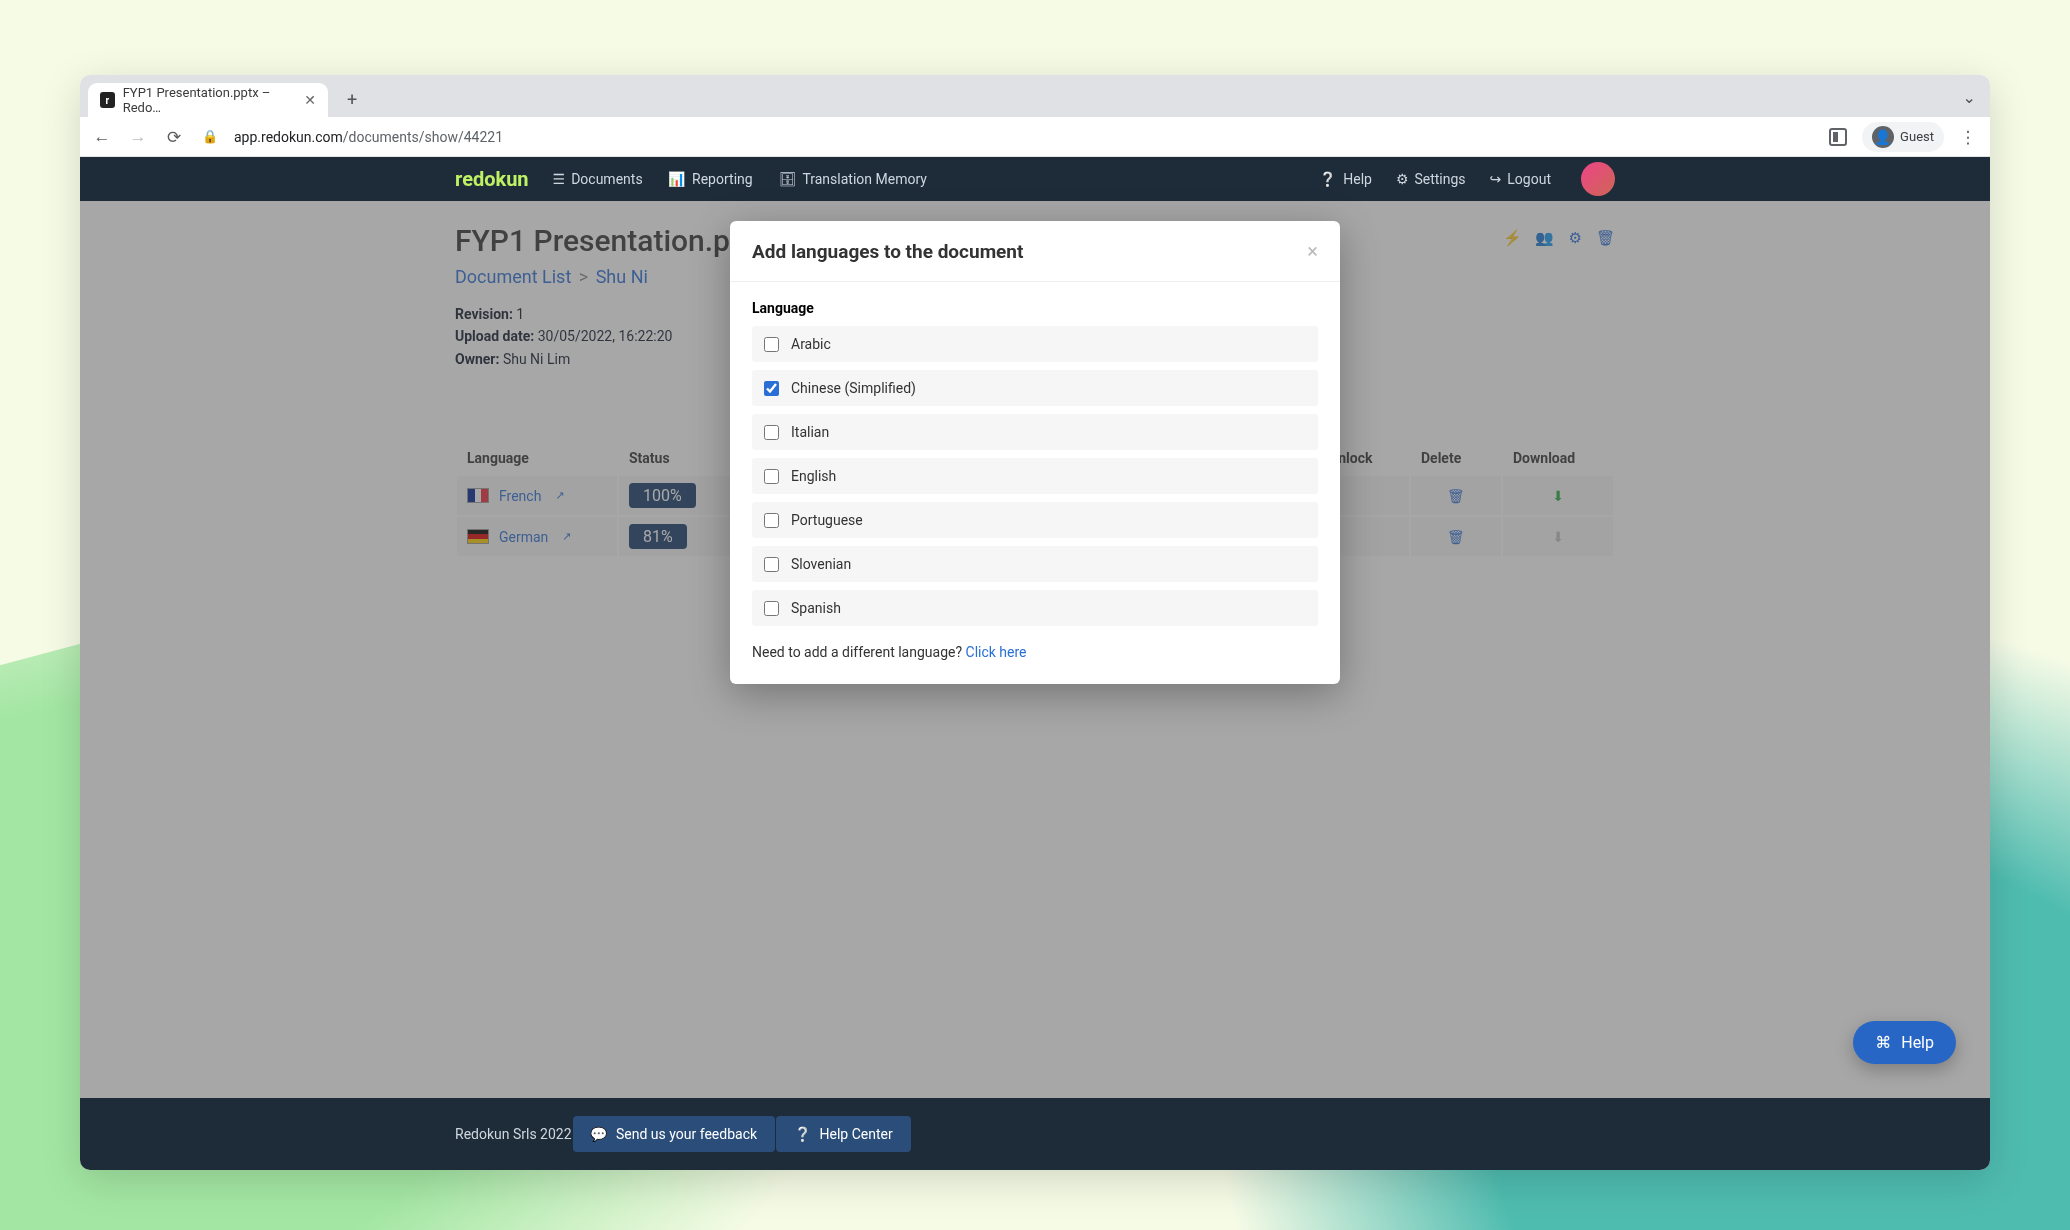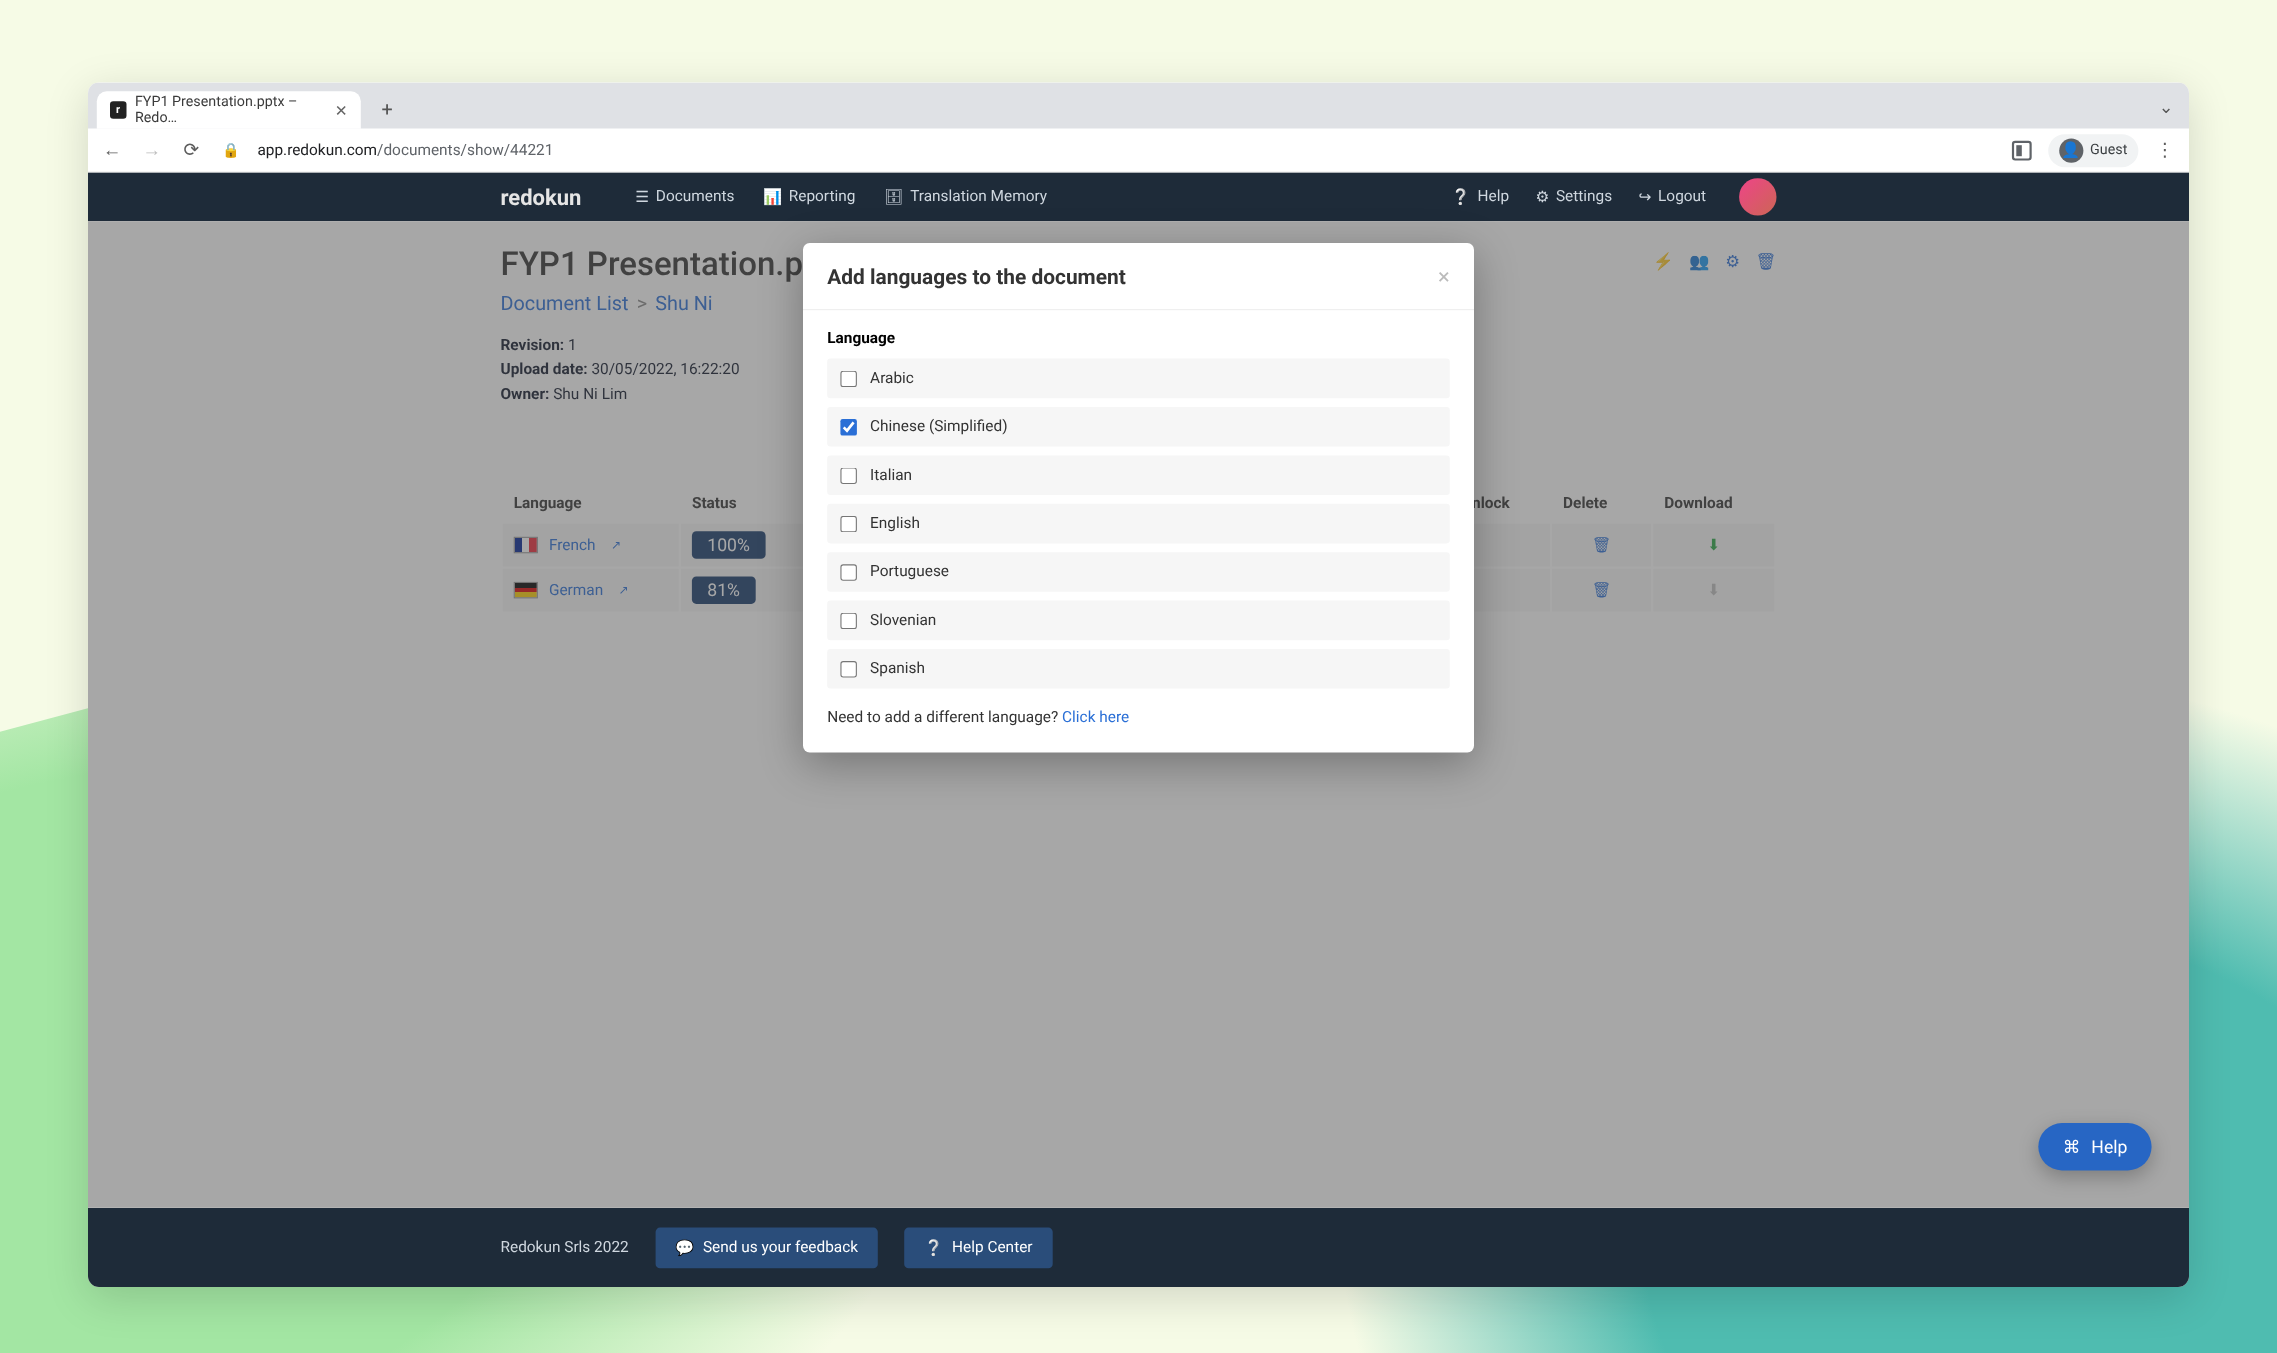--- a/index.html
+++ b/index.html
@@ -42,21 +42,21 @@
   .addrbar .url .path{color:#5f6368}
   .addrbar .spacer{flex:1}
   .guest-chip{display:flex;align-items:center;gap:6px;background:#f1f3f4;border-radius:16px;
     padding:4px 10px;font-size:13px;color:#3c4043;}
   .guest-chip .avatar{width:22px;height:22px;border-radius:50%;background:#5f6368;color:#fff;
     display:flex;align-items:center;justify-content:center;font-size:14px;}
   
   .appbar{height:44px;background:#1e2b39;color:#cfd7df;display:flex;align-items:center;
     padding:0 24px;font-size:14px;justify-content:center;}
   .appbar-inner{width:1160px;display:flex;align-items:center;}
-  .brand{font-weight:700;font-size:20px;color:#e5e5e5;margin-right:49px;}
+  .brand{font-weight:700;font-size:20px;color:#bef264;margin-right:24px;}
   .navlinks{display:flex;gap:26px;}
   .navlinks span{display:flex;align-items:center;gap:6px;cursor:pointer;}
   .right-links{margin-left:auto;display:flex;gap:24px;align-items:center;}
   .right-links span{display:flex;align-items:center;gap:6px;cursor:pointer;}
   .avatar-img{width:34px;height:34px;border-radius:50%;
     background:linear-gradient(135deg,#e48 0%,#c65 100%);margin-left:6px;}
   
   .viewport{flex:1;background:#fff;position:relative;display:flex;justify-content:center;}
   .page{width:1160px;padding-top:22px;}
   .doc-title{font-size:30px;color:#333;font-weight:500;}
@@ -78,21 +78,21 @@
   .flag.fr{background:linear-gradient(90deg,#002395 33%,#fff 33% 66%,#ed2939 66%);}
   .flag.de{background:linear-gradient(#000 33%,#dd0000 33% 66%,#ffce00 66%);}
   .badge{background:#163a6b;color:#fff;border-radius:4px;padding:3px 14px;font-size:16px;}
   .center{text-align:center;}
   .trash{color:#2a6fd6;cursor:pointer;}
   .download{color:#28a745;cursor:pointer;}
   .download.disabled{color:#bfbfbf;}
   
   .appfooter{height:72px;background:#1e2b39;color:#cfd7df;display:flex;justify-content:center;
     align-items:center;font-size:14px;}
-  .appfooter .inner{width:1160px;display:flex;align-items:center;gap:24px;}
+  .appfooter .inner{width:1160px;display:flex;align-items:center;gap:1px;}
   .foot-btn{background:#2a4d7a;color:#fff;border-radius:4px;padding:10px 18px;
     display:flex;align-items:center;gap:8px;cursor:pointer;}
   
   .overlay{position:absolute;inset:0;background:rgba(80,80,80,.5);}
   .modal{position:absolute;left:50%;top:20px;transform:translateX(-50%);
     width:610px;background:#fff;border-radius:6px;box-shadow:0 10px 40px rgba(0,0,0,.3);}
   .modal-header{padding:18px 22px;border-bottom:1px solid #eee;display:flex;align-items:center;}
   .modal-title{font-size:19px;color:#333;font-weight:700;}
   .modal-close{margin-left:auto;color:#bbb;font-size:20px;cursor:pointer;}
   .modal-body{padding:18px 22px 6px 22px;}

